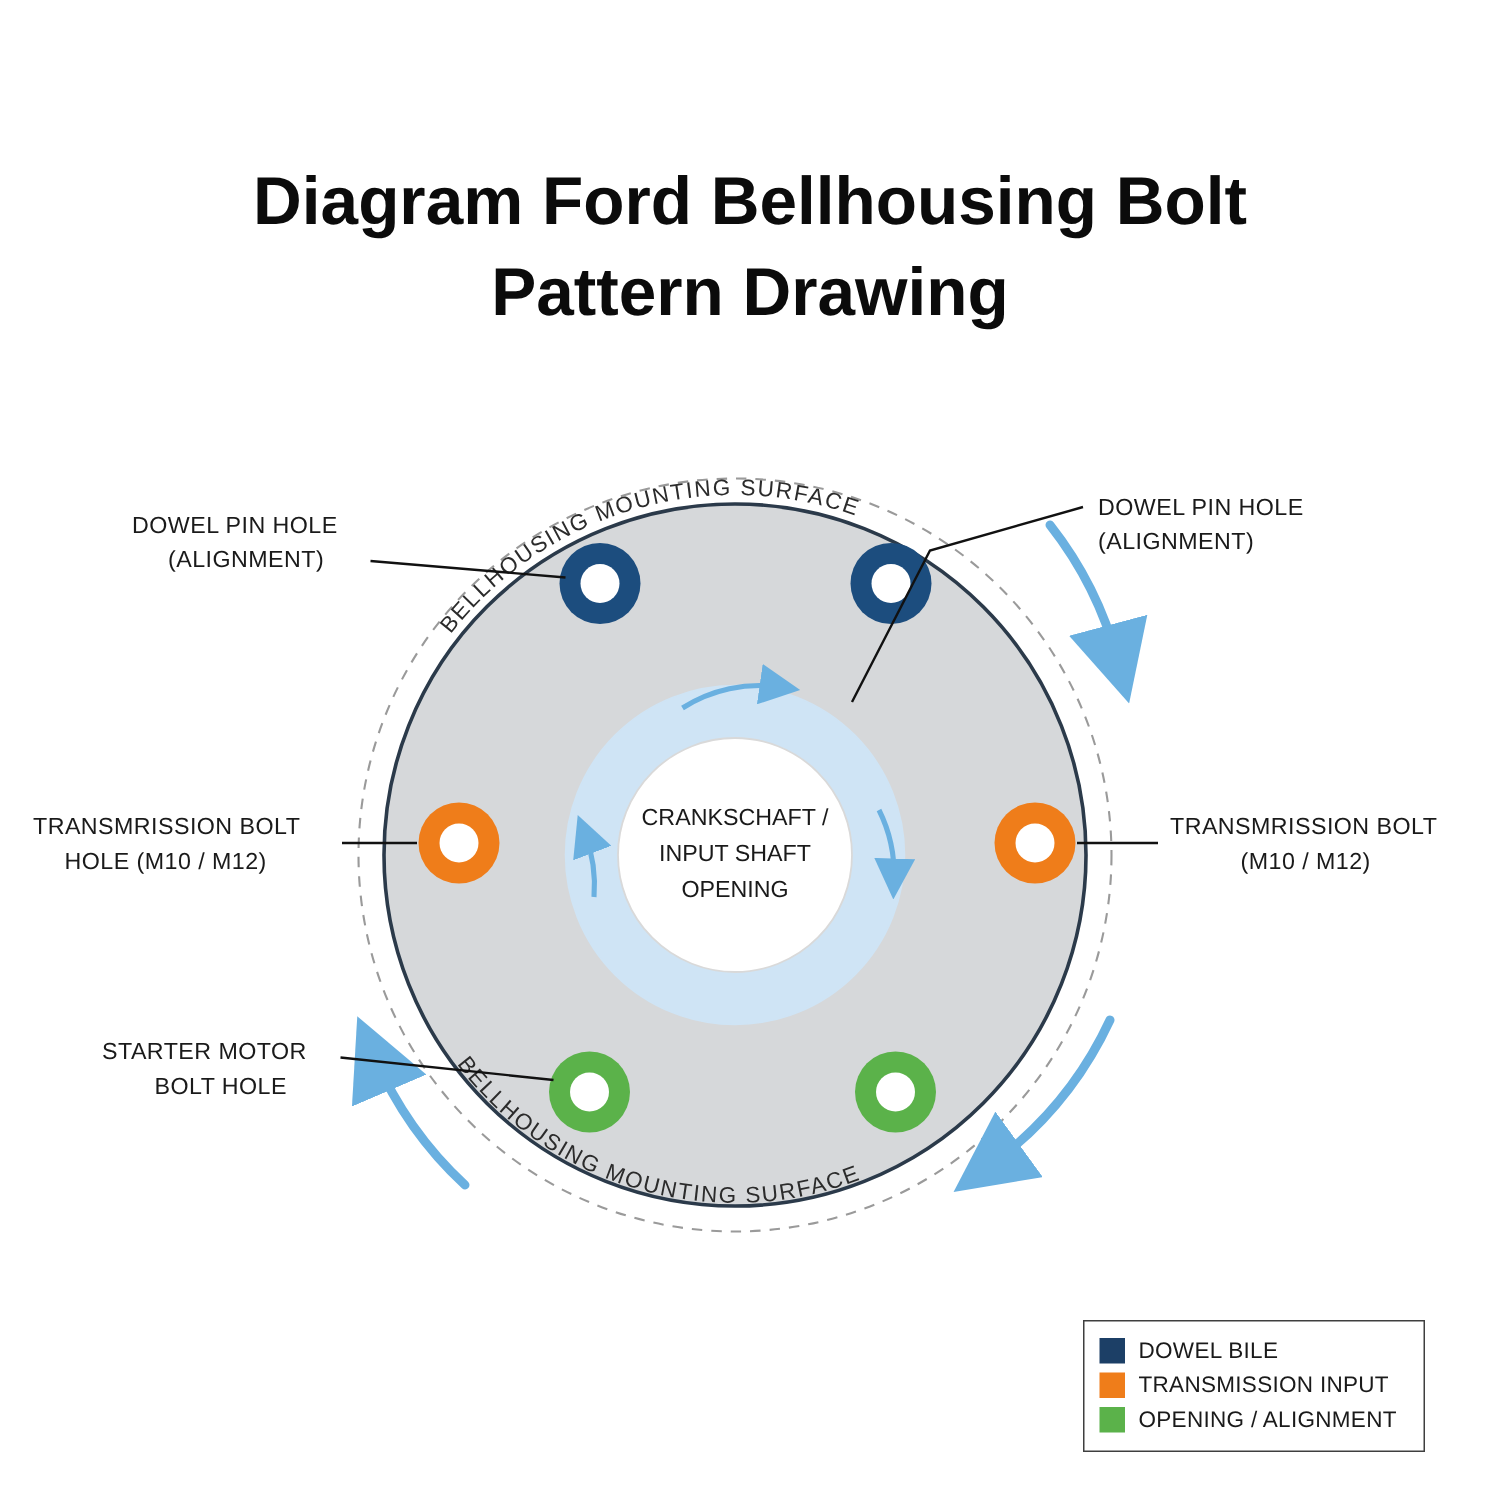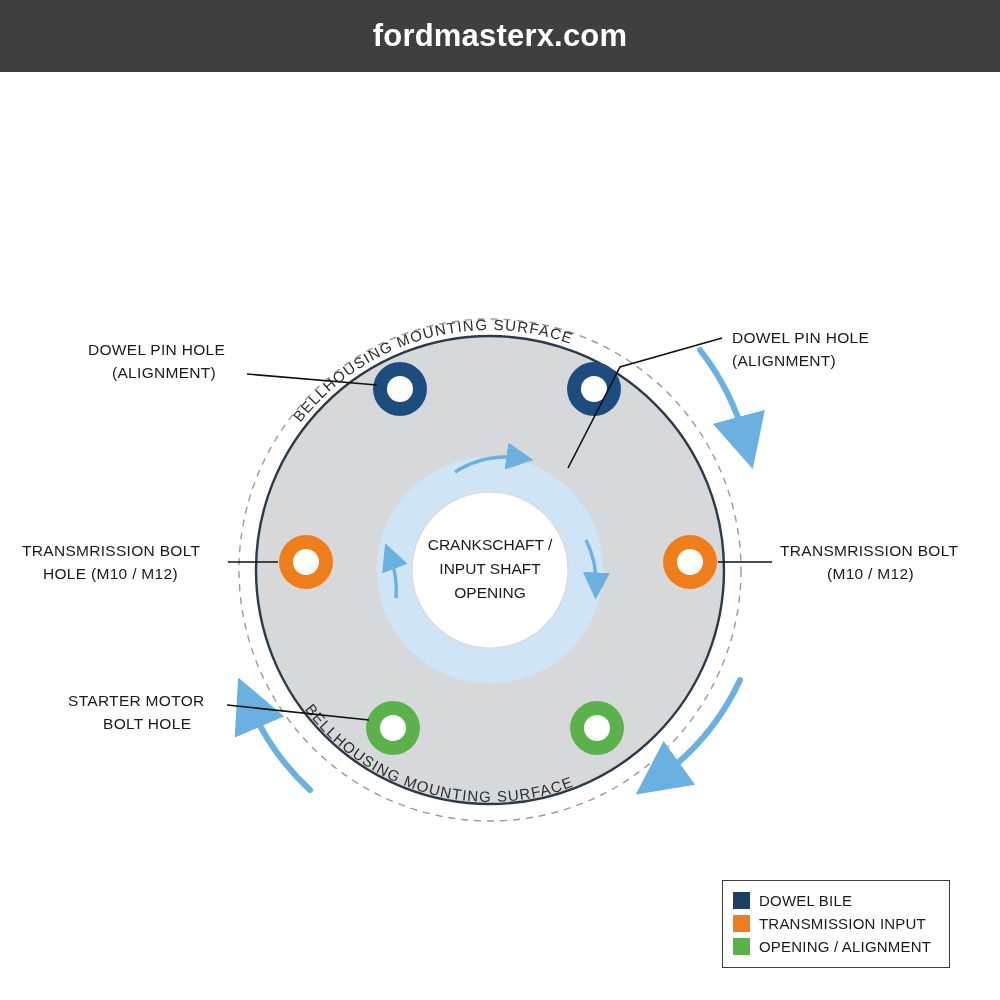--- a/index.html
+++ b/index.html
@@ -104,25 +104,24 @@
     color: #1a1a1a;
     letter-spacing: 0.2px;
     white-space: nowrap;
   }
 </style>
 </head>
 <body>
 
 <div id="page">
 
-  <div class="topbar">
-    <div class="topbar-title">fordmasterx.com</div>
-  </div>
 
   <div class="headline">
+    <div>Diagram Ford Bellhousing Bolt</div>
+    <div>Pattern Drawing</div>
   </div>
 
   <svg id="diagram" width="1000" height="640" viewBox="0 0 1000 640">
 
     <defs>
       <path id="arcTop" d="M 250,320 A 240,240 0 0 1 730,320"></path>
       <path id="arcBottom" d="M 258,320 A 232,232 0 0 0 722,320"></path>
       <marker id="arrowHead" markerWidth="9" markerHeight="9" refX="4" refY="4.5" orient="auto" markerUnits="strokeWidth">
         <path d="M 0,0 L 9,4.5 L 0,9 z" fill="#6ab0e0"></path>
       </marker>

